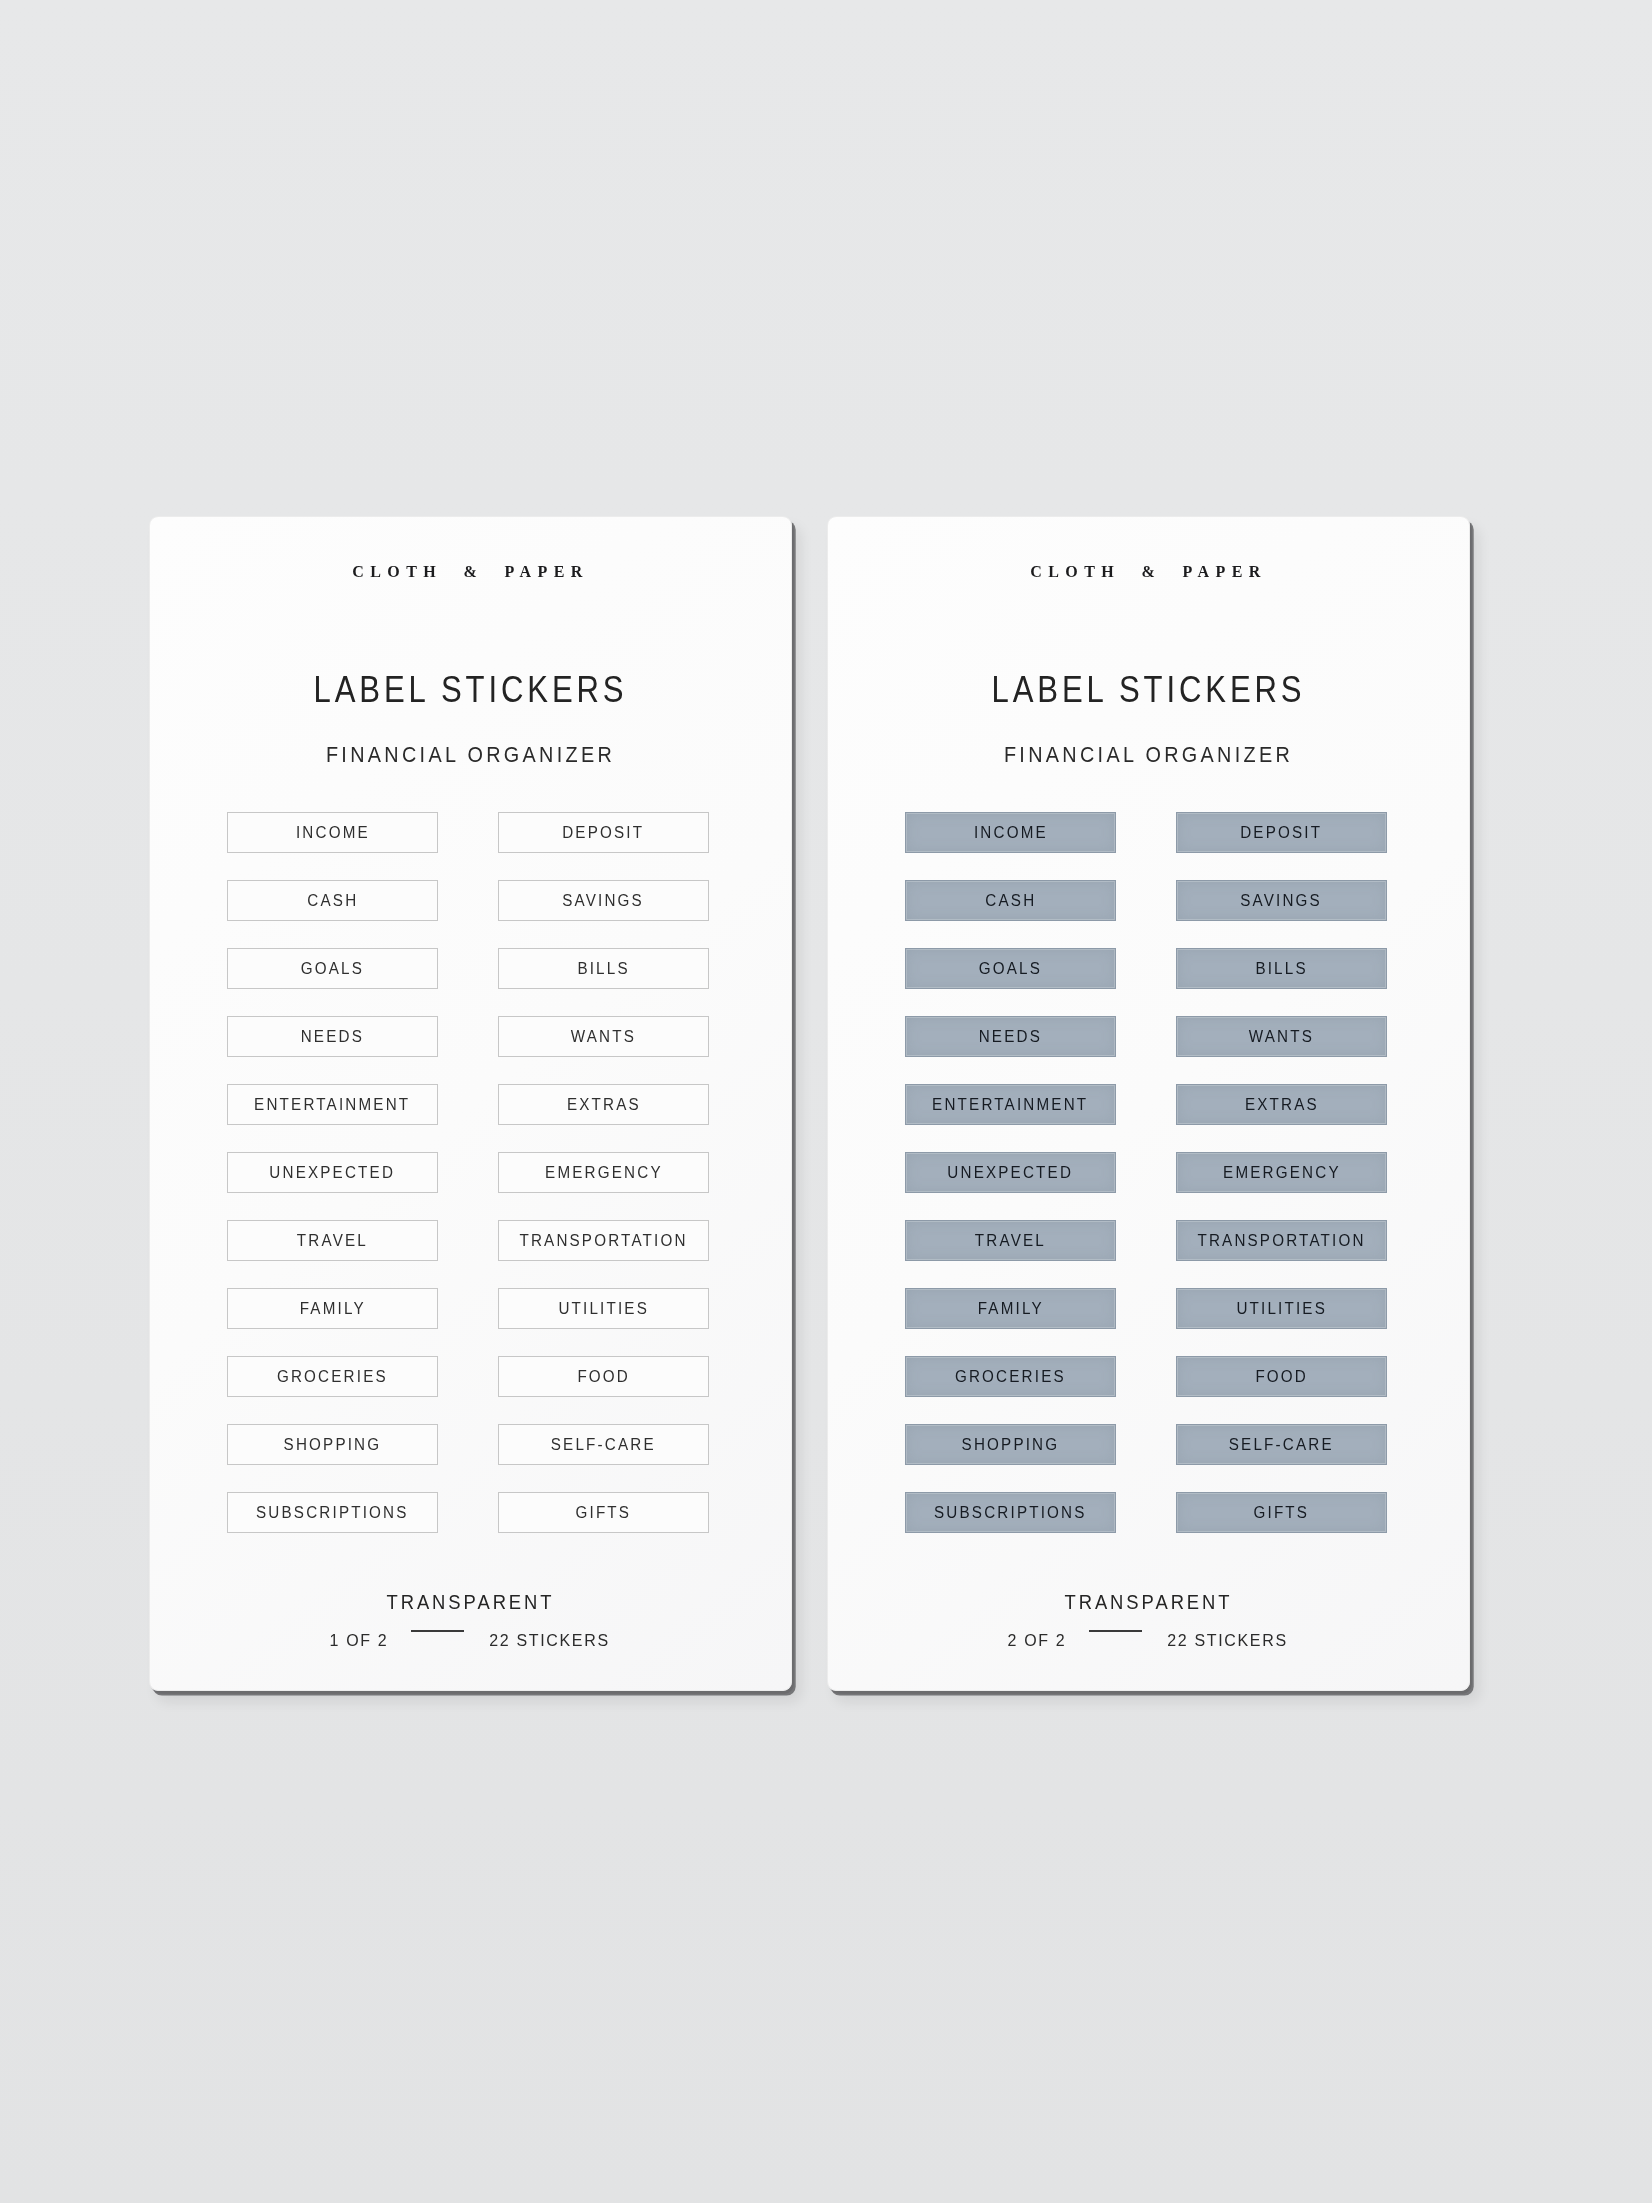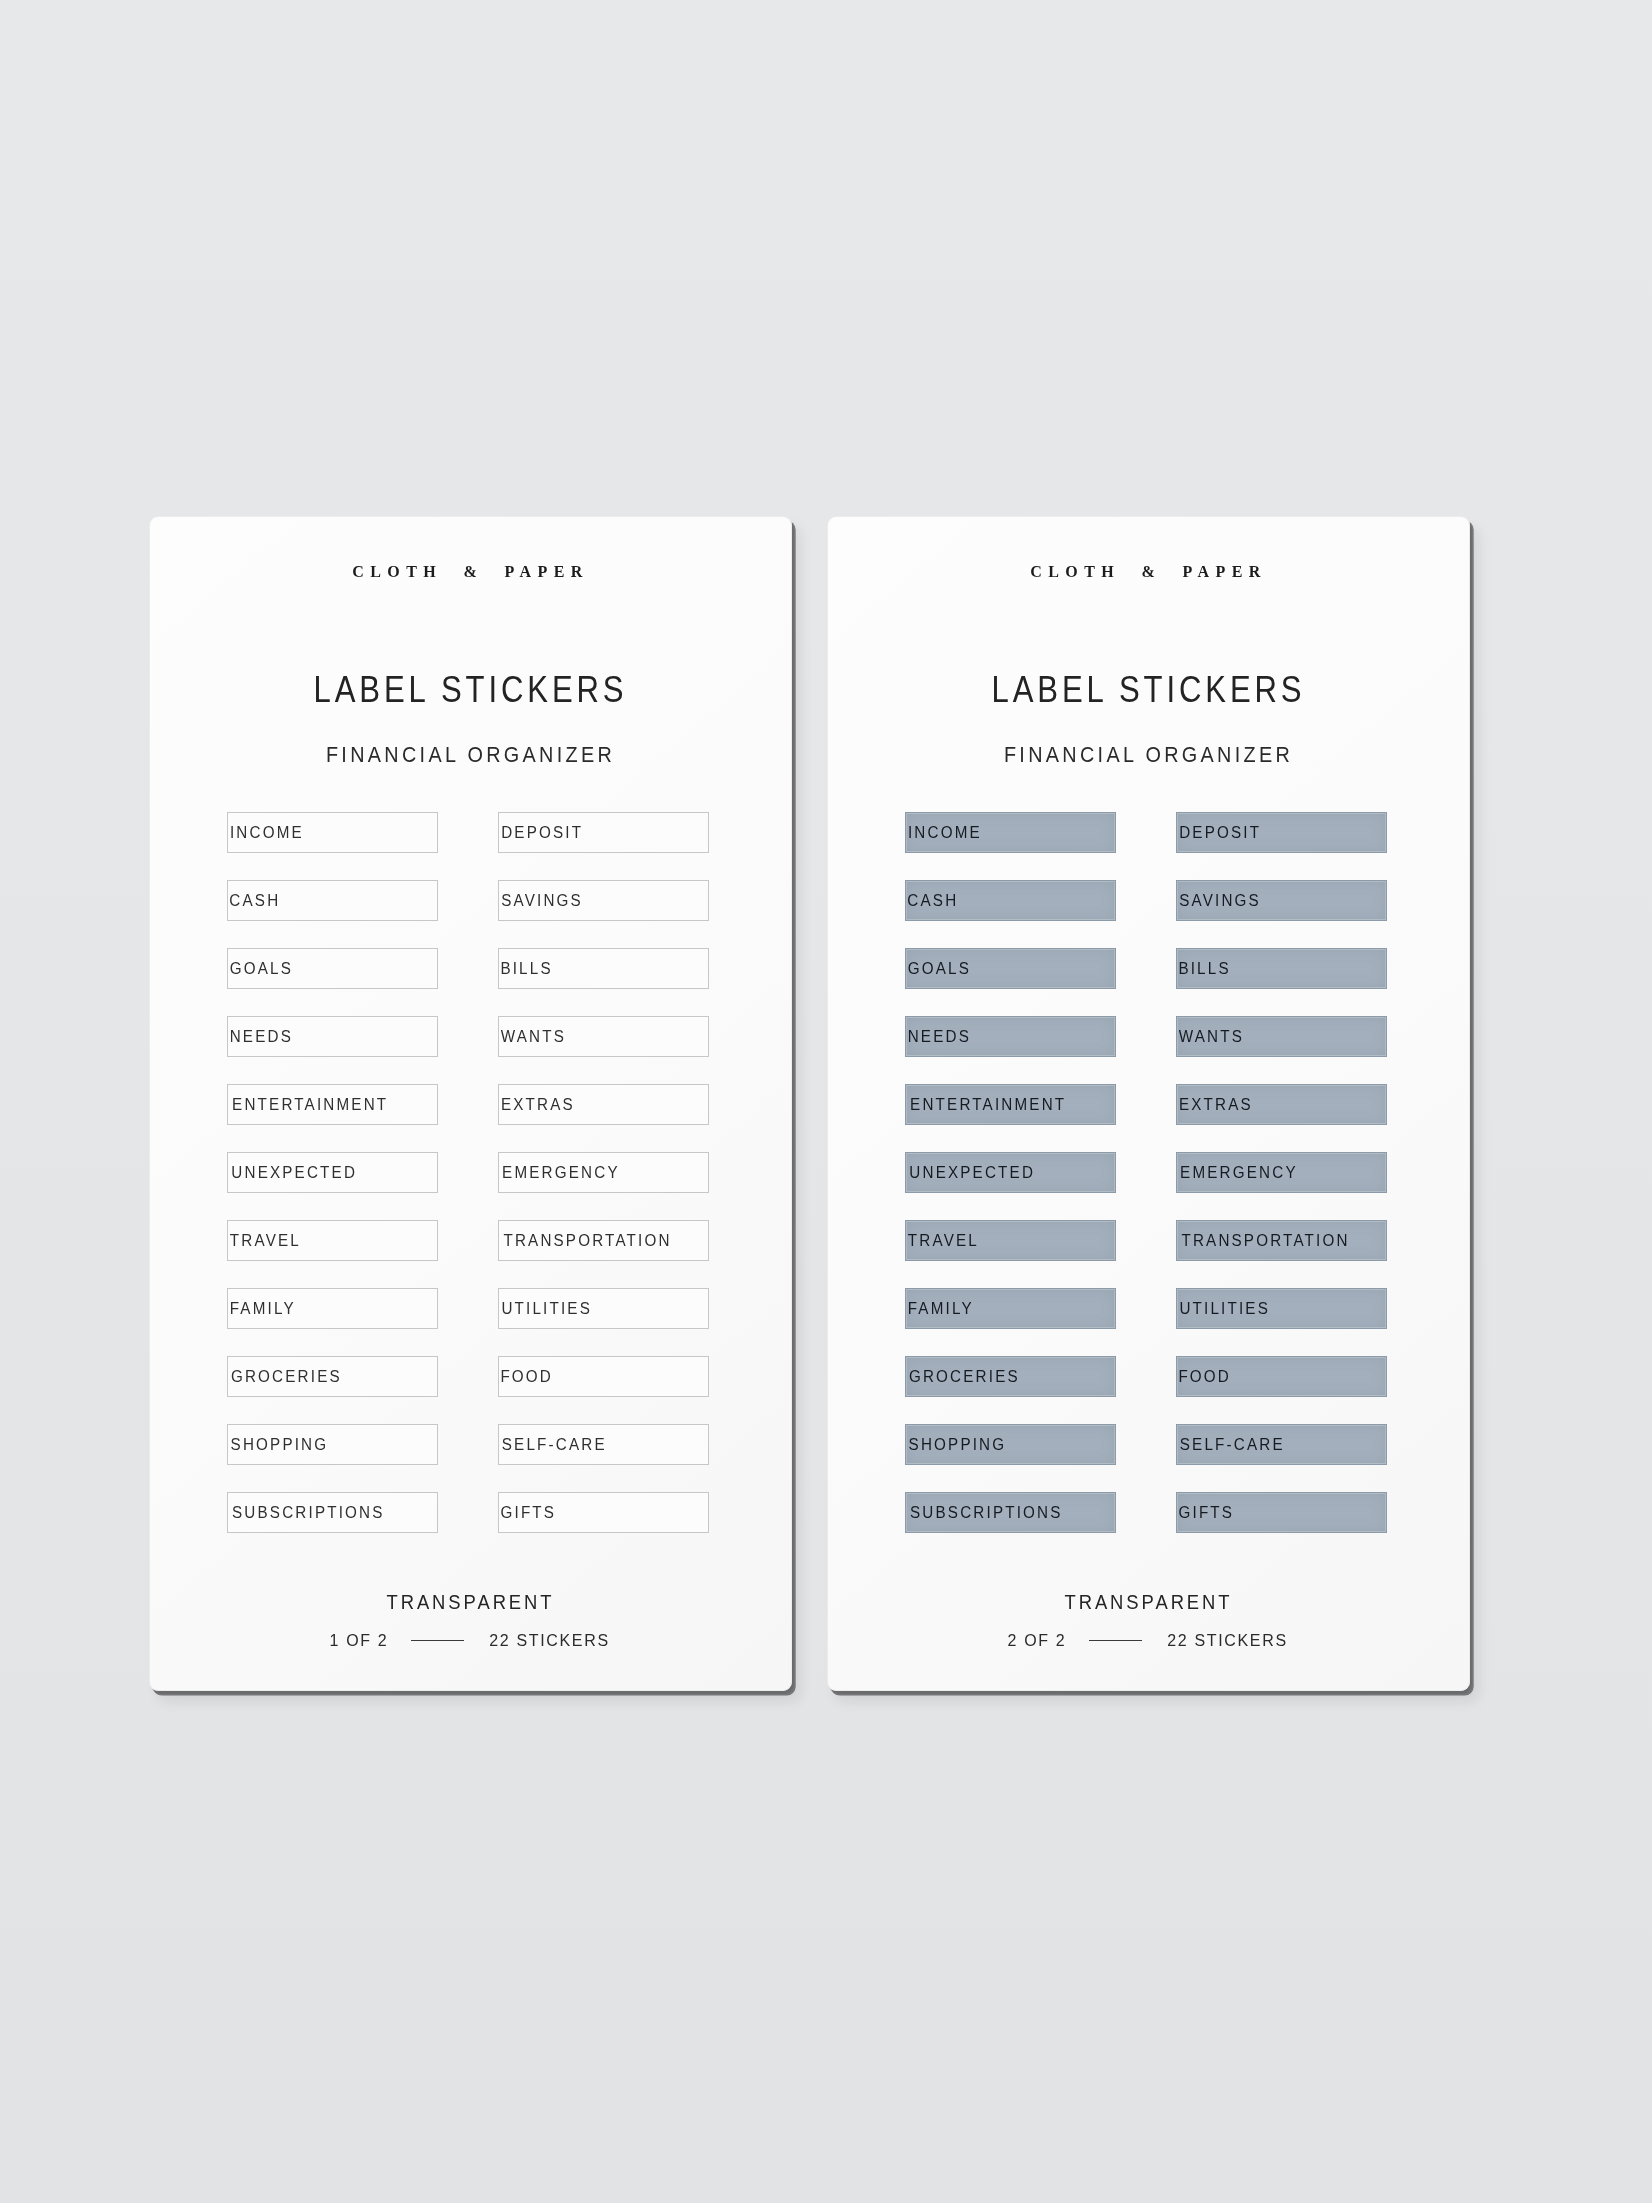--- a/index.html
+++ b/index.html
@@ -32,40 +32,40 @@
     position:absolute;top:225px;left:0;right:0;margin:0;text-align:center;
     font-weight:400;font-size:22px;letter-spacing:3.7px;color:#2a2a2a;
     transform:scaleX(.9);white-space:nowrap;
   }
   .grid{
     position:absolute;top:295px;left:77px;
     display:grid;grid-template-columns:211px 211px;
     column-gap:60px;row-gap:27px;
   }
   .sticker{
-    height:41px;display:flex;align-items:center;
+    height:41px;display:flex;align-items:center;justify-content:center;
     box-sizing:border-box;white-space:nowrap;
   }
   .sticker span{
     font-size:16px;letter-spacing:2.3px;transform:scaleX(.95);
   }
   .sticker.outline{
     background:#fcfcfc;border:1.4px solid #c7c7c7;color:#2f2f2f;
   }
   .sticker.filled{
     background:#a3afbc;border:1.8px solid #8d9aa8;color:#161b22;
     box-shadow:inset 0 0 0 0.9px rgba(255,255,255,.22), inset 0 0 13px rgba(130,143,156,.35);
   }
   .finish{
     position:absolute;top:1074px;left:0;right:0;text-align:center;
     font-size:20px;letter-spacing:3.2px;color:#242424;transform:scaleX(.92);
   }
   .meta{
     position:absolute;top:1113px;left:0;right:0;
-    display:flex;align-items:center;justify-content:center;gap:20px;
+    display:flex;align-items:flex-start;justify-content:center;gap:20px;
     font-size:17.4px;letter-spacing:1.8px;color:#2b2b2b;
   }
   .meta .num,.meta .cnt{transform:scaleX(.92);white-space:nowrap;}
   .dash{width:53px;height:1.8px;background:#3a3a3a;}
 </style>
 </head>
 <body>
 
 <section class="sheet sheet-1">
   <div class="brand">CLOTH &amp; PAPER</div>

